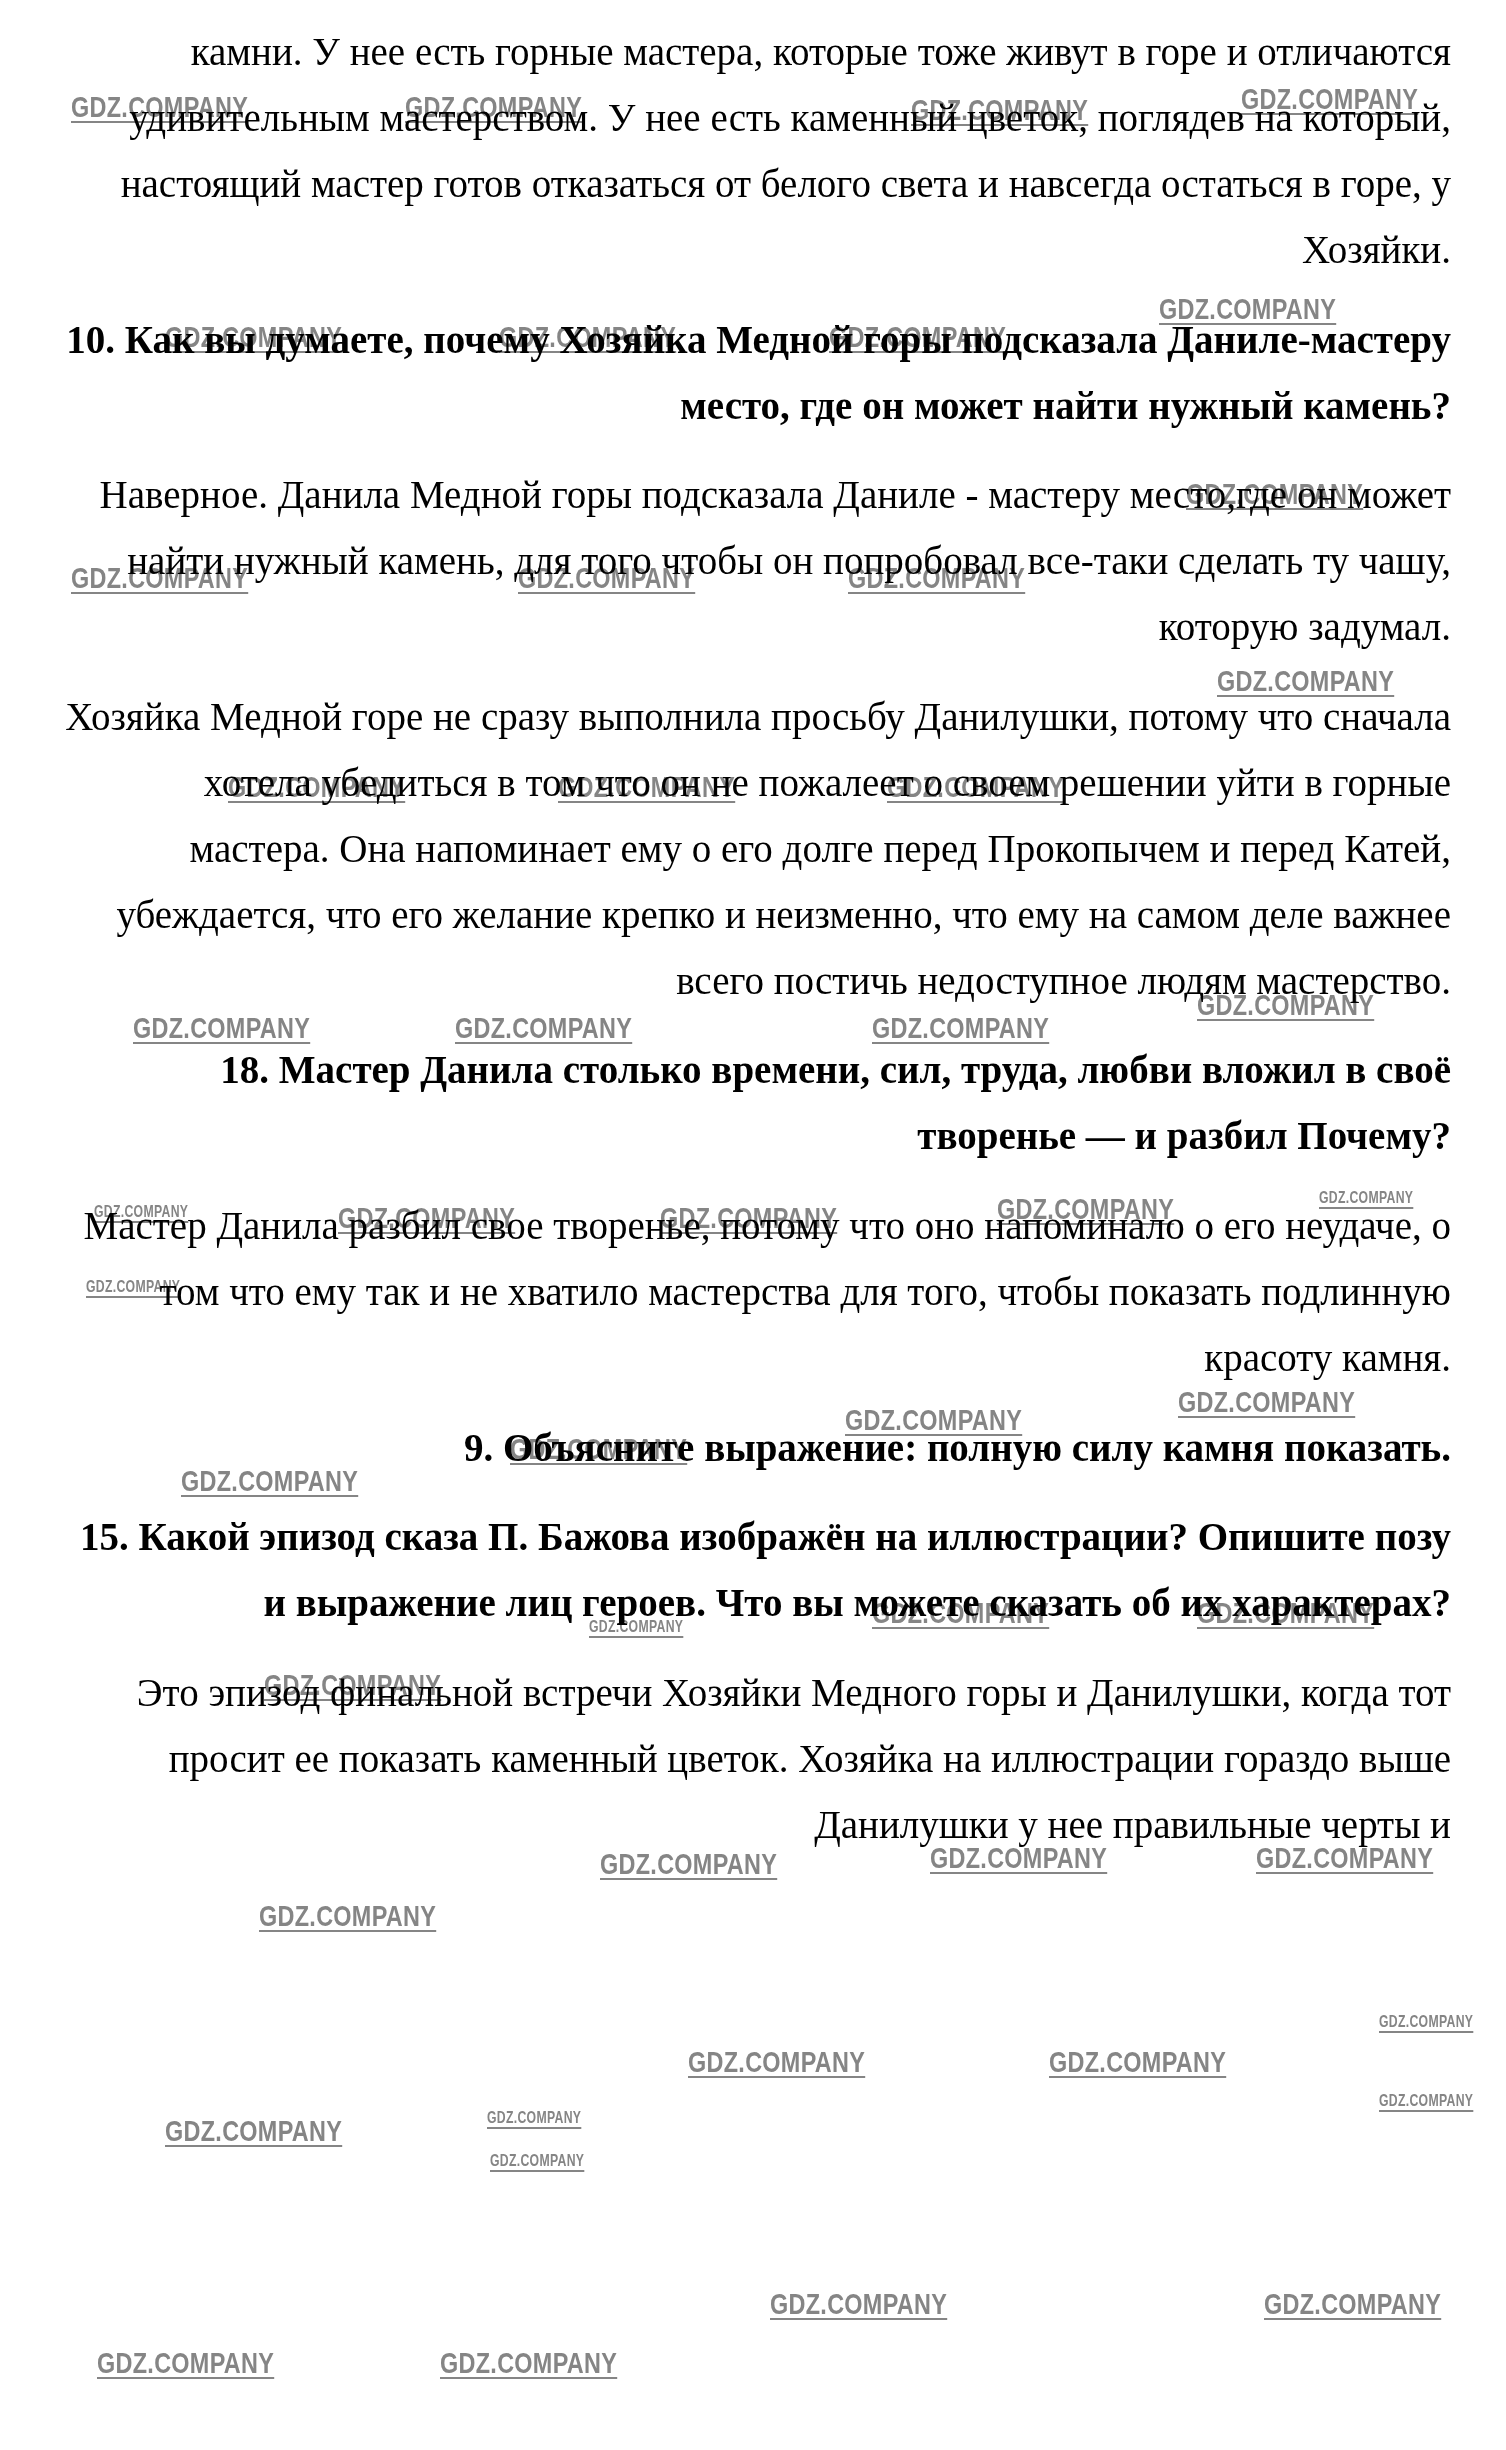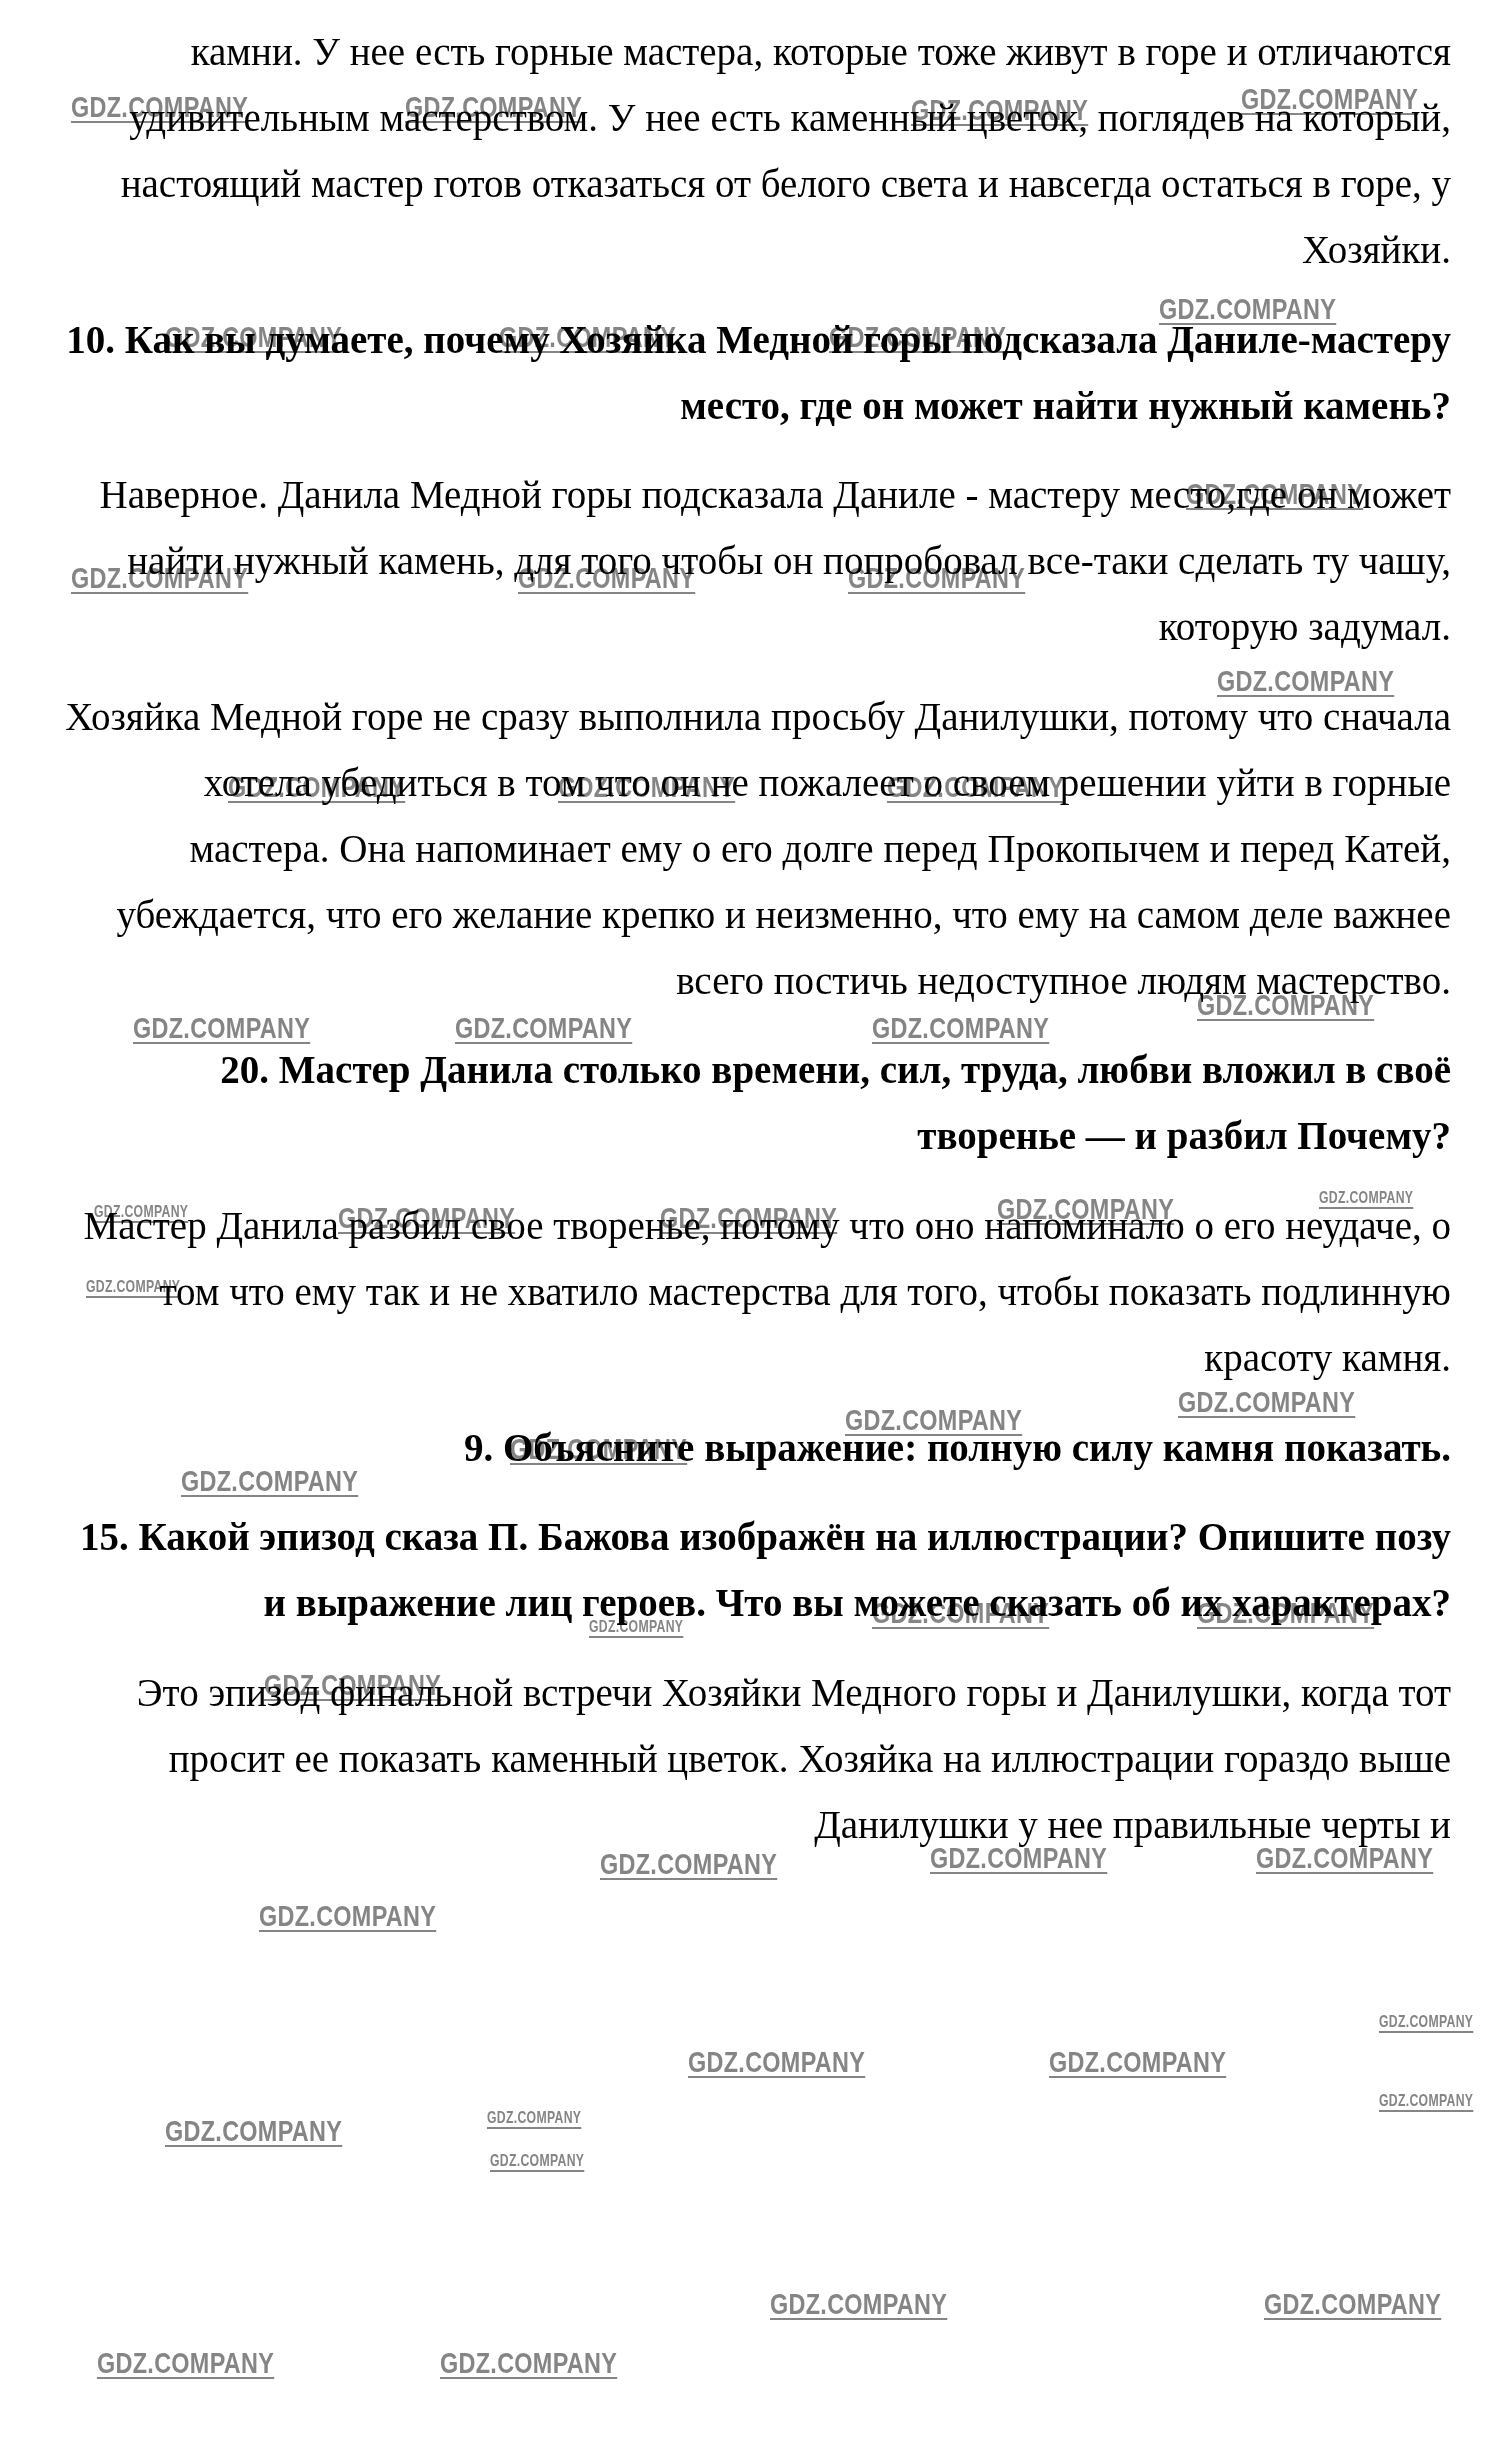--- a/index.html
+++ b/index.html
@@ -104,20 +104,20 @@
       <span class="wm" style="left: 770px; top: 2287px; font-size: 30px; color: rgb(133, 133, 133);">GDZ.COMPANY</span>
       <span class="wm" style="left: 1264px; top: 2287px; font-size: 30px; color: rgb(133, 133, 133);">GDZ.COMPANY</span>
       <span class="wm" style="left: 97px; top: 2346px; font-size: 30px; color: rgb(133, 133, 133);">GDZ.COMPANY</span>
       <span class="wm" style="left: 440px; top: 2346px; font-size: 30px; color: rgb(133, 133, 133);">GDZ.COMPANY</span>
     </div>
   <div class="content">
       <p class="answer">камни. У нее есть горные мастера, которые тоже живут в горе и отличаются удивительным мастерством. У нее есть каменный цветок, поглядев на который, настоящий мастер готов отказаться от белого света и навсегда остаться в горе, у Хозяйки.</p>
       <p class="question">10. Как вы думаете, почему Хозяйка Медной горы подсказала Даниле-мастеру место, где он может найти нужный камень?</p>
       <p class="answer">Наверное. Данила Медной горы подсказала Даниле - мастеру место,где он может найти нужный камень, для того чтобы он попробовал все-таки сделать ту чашу, которую задумал.</p>
       <p class="answer">Хозяйка Медной горе не сразу выполнила просьбу Данилушки, потому что сначала хотела убедиться в том что он не пожалеет о своем решении уйти в горные мастера. Она напоминает ему о его долге перед Прокопычем и перед Катей, убеждается, что его желание крепко и неизменно, что ему на самом деле важнее всего постичь недоступное людям мастерство.</p>
-      <p class="question">20. Мастер Данила столько времени, сил, труда, любви вложил в своё творенье — и разбил Почему?</p>
+      <p class="question">18. Мастер Данила столько времени, сил, труда, любви вложил в своё творенье — и разбил Почему?</p>
       <p class="answer">Мастер Данила разбил свое творенье, потому что оно напоминало о его неудаче, о том что ему так и не хватило мастерства для того, чтобы показать подлинную красоту камня.</p>
       <p class="question">9. Объясните выражение: полную силу камня показать.</p>
       <p class="question">15. Какой эпизод сказа П. Бажова изображён на иллюстрации? Опишите позу и выражение лиц героев. Что вы можете сказать об их характерах?</p>
       <p class="answer">Это эпизод финальной встречи Хозяйки Медного горы и Данилушки, когда тот просит ее показать каменный цветок. Хозяйка на иллюстрации гораздо выше Данилушки у нее правильные черты и</p>
     </div>
 </div>
 
 
 </body></html>

